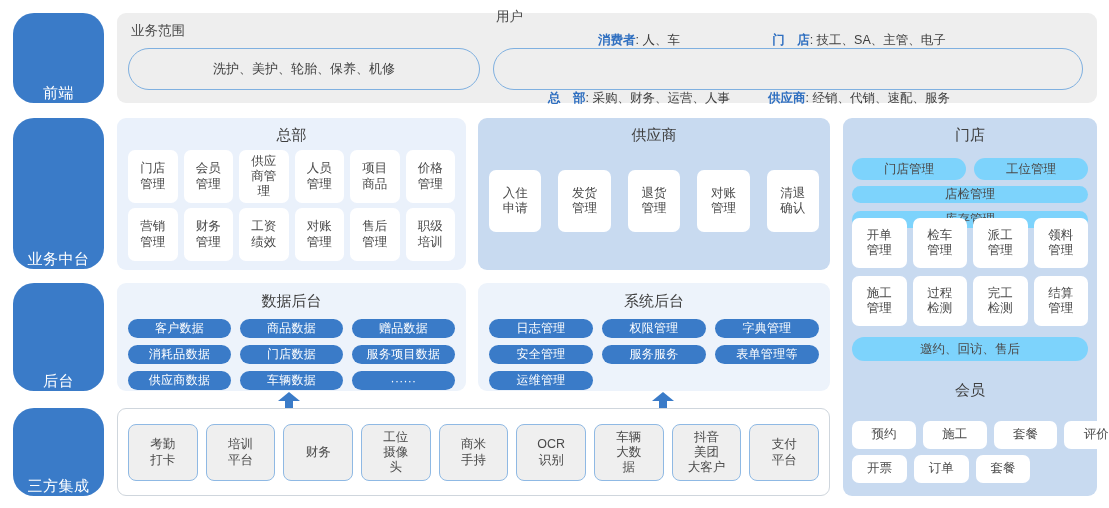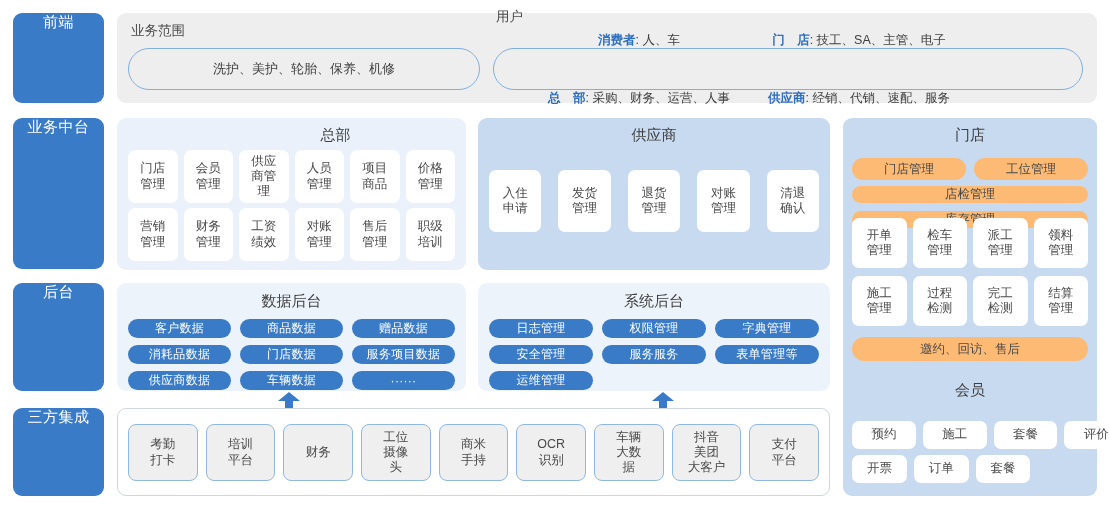--- a/index.html
+++ b/index.html
@@ -5,22 +5,22 @@
   html,body{margin:0;padding:0;background:#ffffff;}
   body{
     width:1109px;height:508px;position:relative;overflow:hidden;
     font-family:"Liberation Sans","DejaVu Sans",sans-serif;
     color:#404040;-webkit-font-smoothing:antialiased;
   }
   .abs{position:absolute;box-sizing:border-box;}
 
   
   .rail{
-    background:#3a7bc8;color:#ffffff;border-radius:9px;
-    display:flex;align-items:flex-start;justify-content:center;
+    background:#3a7bc8;color:#ffffff;border-radius:21px;
+    display:flex;align-items:flex-end;justify-content:center;
     font-size:15px;letter-spacing:.5px;
   }
 
   
   .panel{border-radius:9px;}
   .panel-grey{background:#eeeeee;}
   .panel-lightblue{background:#eaf1fb;}
   .panel-blue{background:#c8daf0;}
   .panel-palest{background:#edf3fb;}
   .panel-white{background:#ffffff;border:1px solid #cfd6dd;}
@@ -33,21 +33,21 @@
     position:absolute;font-size:13.5px;color:#4a4a4a;
   }
 
   
   .pill-outline{
     border:1px solid #7fb0e0;border-radius:100px;background:transparent;
     display:flex;align-items:center;justify-content:center;
     font-size:13px;color:#3f3f3f;text-align:center;
   }
   .pill-white{
-    background:#fdba74;border-radius:100px;
+    background:#7dd3fc;border-radius:100px;
     display:flex;align-items:center;justify-content:center;
     font-size:12.5px;color:#4a4a4a;text-align:right;
   }
   .pill-blue{
     background:#3a7bc8;border-radius:100px;color:#ffffff;
     display:flex;align-items:center;justify-content:center;
     font-size:12px;text-align:center;letter-spacing:.3px;
   }
 
   
@@ -106,21 +106,21 @@
       <div><b>总　部</b><span>: </span><span>采购、财务、运营、人事</span></div>
     </div>
     <div>
       <div><b>门　店</b><span>: </span><span>技工、SA、主管、电子</span></div>
       <div><b>供应商</b><span>: </span><span>经销、代销、速配、服务</span></div>
     </div>
   </div>
 </div>
 
 <div class="abs panel panel-lightblue" style="left:117px;top:118px;width:349px;height:152px;"></div>
-<div class="panel-title" style="left:117px;top:126px;width:349px;margin-left:44px;">总部</div>
+<div class="panel-title" style="left:117px;top:126px;width:349px;">总部</div>
 <div class="abs" style="left:128px;top:150px;width:327px;height:53px;display:flex;gap:6px;">
   <div class="tile-white" style="flex:1">门店<br>管理</div>
   <div class="tile-white" style="flex:1">会员<br>管理</div>
   <div class="tile-white" style="flex:1">供应<br>商管<br>理</div>
   <div class="tile-white" style="flex:1">人员<br>管理</div>
   <div class="tile-white" style="flex:1">项目<br>商品</div>
   <div class="tile-white" style="flex:1">价格<br>管理</div>
 </div>
 <div class="abs" style="left:128px;top:208px;width:327px;height:53px;display:flex;gap:6px;">
   <div class="tile-white" style="flex:1">营销<br>管理</div>

